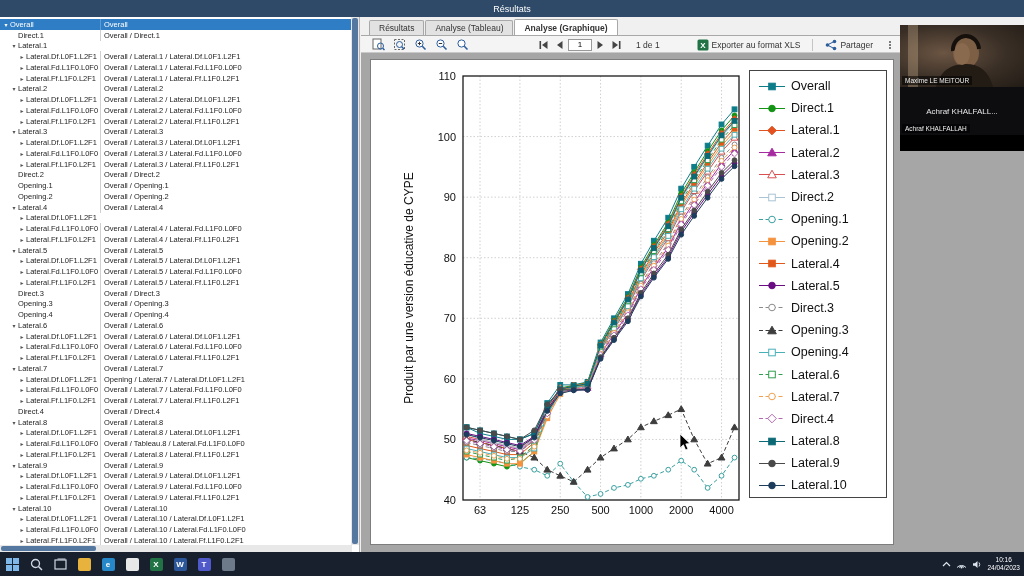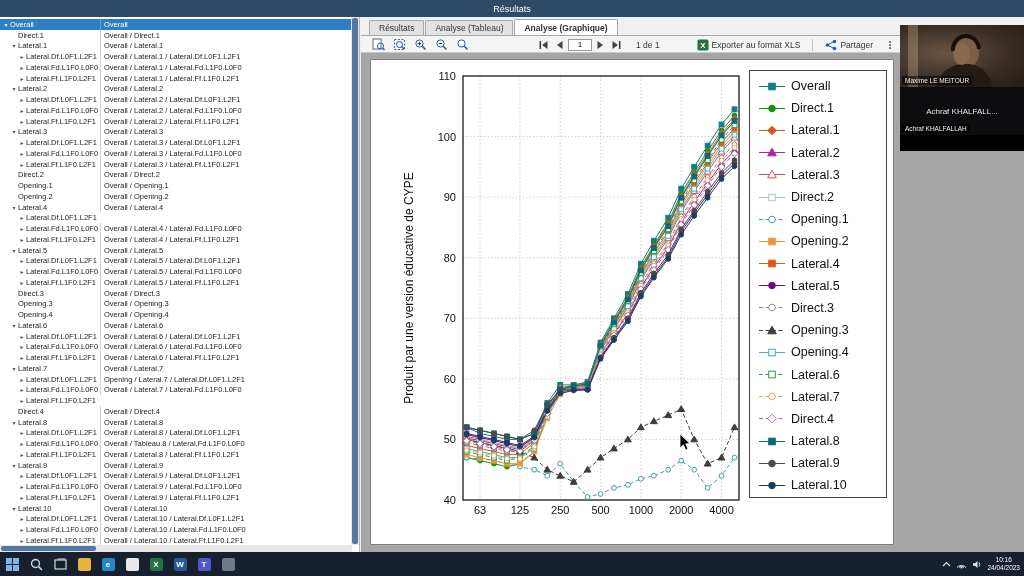--- a/index.html
+++ b/index.html
@@ -96,21 +96,20 @@
           <span class="arrow"></span>
           <span>Direct.1</span>
         </div>
         <div class="c2">Overall / Direct.1</div>
       </div>
       <div class="tree-row">
         <div class="c1" style="padding-left: 10px;">
           <span class="arrow">▾</span>
           <span>Lateral.1</span>
         </div>
-        <div class="c2">Overall / Lateral.1</div>
       </div>
       <div class="tree-row">
         <div class="c1" style="padding-left: 18px;">
           <span class="arrow">▸</span>
           <span>Lateral.Df.L0F1.L2F1</span>
         </div>
         <div class="c2">Overall / Lateral.1 / Lateral.Df.L0F1.L2F1</div>
       </div>
       <div class="tree-row">
         <div class="c1" style="padding-left: 18px;">
@@ -326,20 +325,21 @@
           <span class="arrow">▸</span>
           <span>Lateral.Fd.L1F0.L0F0</span>
         </div>
         <div class="c2">Overall / Lateral.7 / Lateral.Fd.L1F0.L0F0</div>
       </div>
       <div class="tree-row">
         <div class="c1" style="padding-left: 18px;">
           <span class="arrow">▸</span>
           <span>Lateral.Ff.L1F0.L2F1</span>
         </div>
+        <div class="c2">Overall / Lateral.7 / Lateral.Ff.L1F0.L2F1</div>
       </div>
       <div class="tree-row">
         <div class="c1" style="padding-left: 10px;">
           <span class="arrow"></span>
           <span>Direct.4</span>
         </div>
         <div class="c2">Overall / Direct.4</div>
       </div>
       <div class="tree-row">
         <div class="c1" style="padding-left: 10px;">

